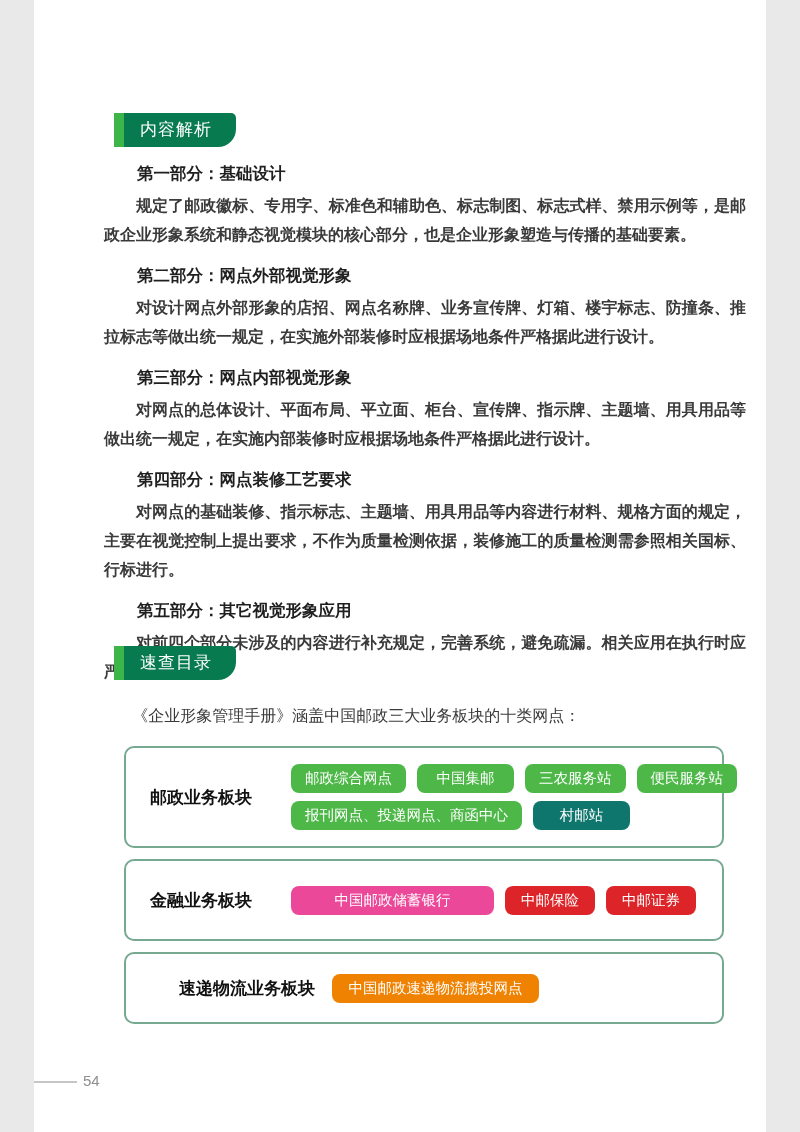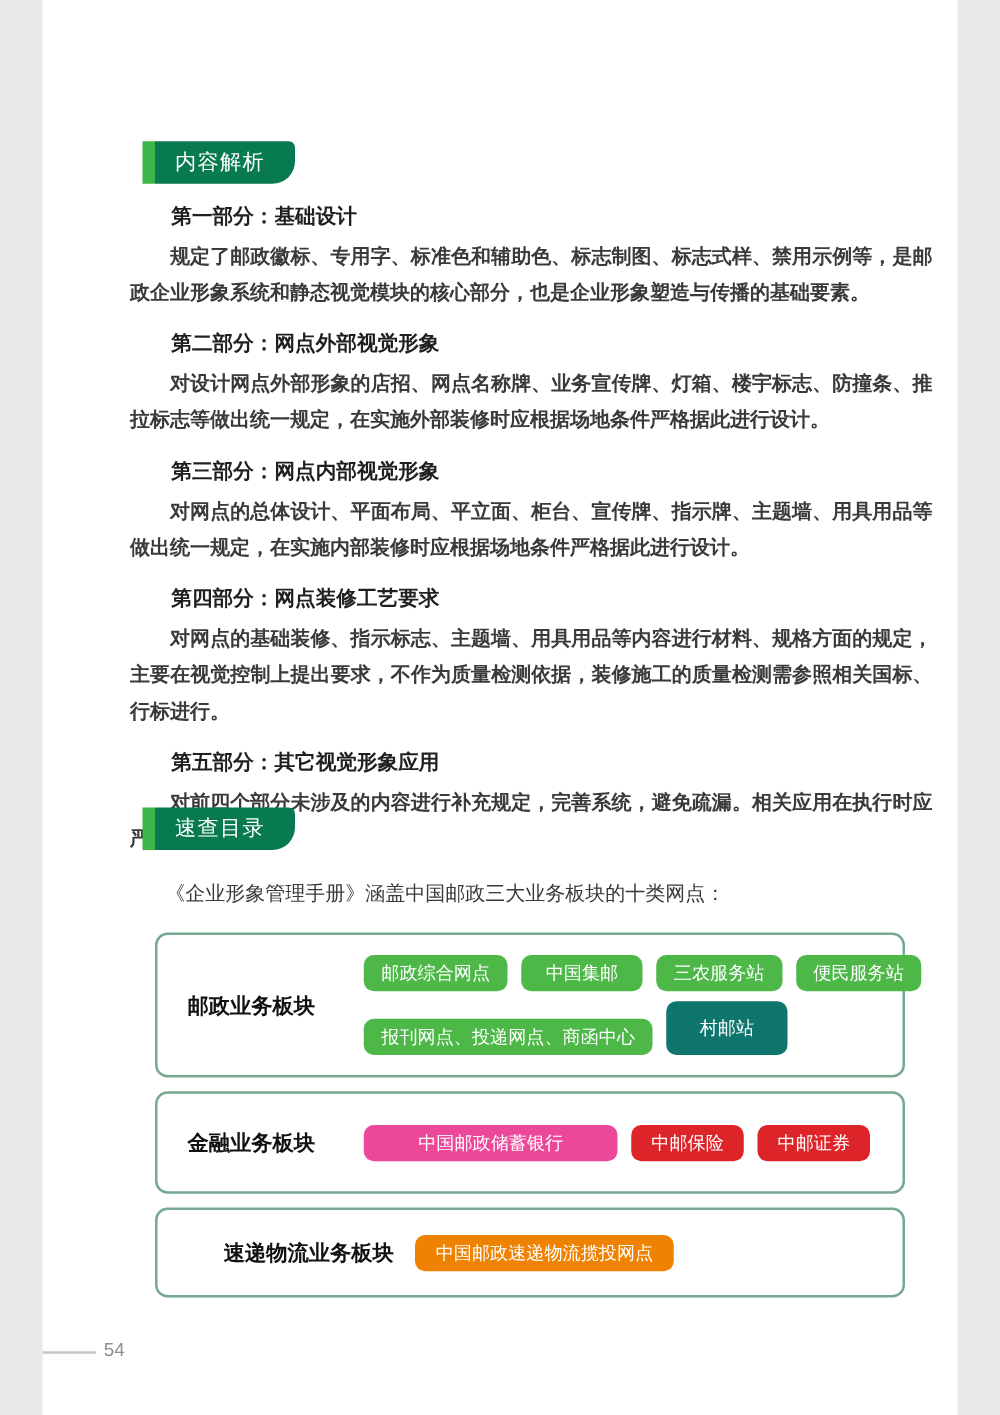--- a/index.html
+++ b/index.html
@@ -109,21 +109,21 @@
       <div class="box">
         <span class="box-label">邮政业务板块</span>
         <div class="tags">
           <div class="tag-row">
             <span class="tag" style="background: rgb(77, 184, 72);">邮政综合网点</span>
             <span class="tag" style="background: rgb(77, 184, 72);">中国集邮</span>
             <span class="tag" style="background: rgb(77, 184, 72);">三农服务站</span>
             <span class="tag" style="background: rgb(77, 184, 72);">便民服务站</span>
           </div>
           <div class="tag-row">
-            <span class="tag" style="background: rgb(77, 184, 72); margin-top: 14px;">报刊网点、投递网点、商函中心</span>
+            <span class="tag" style="background: rgb(77, 184, 72);">报刊网点、投递网点、商函中心</span>
             <span class="tag" style="background: #0f766e;">村邮站</span>
           </div>
         </div>
       </div>
       <div class="box">
         <span class="box-label">金融业务板块</span>
         <div class="tags">
           <div class="tag-row">
             <span class="tag" style="background: #ec4899;">中国邮政储蓄银行</span>
             <span class="tag" style="background: rgb(221, 36, 40);">中邮保险</span>

